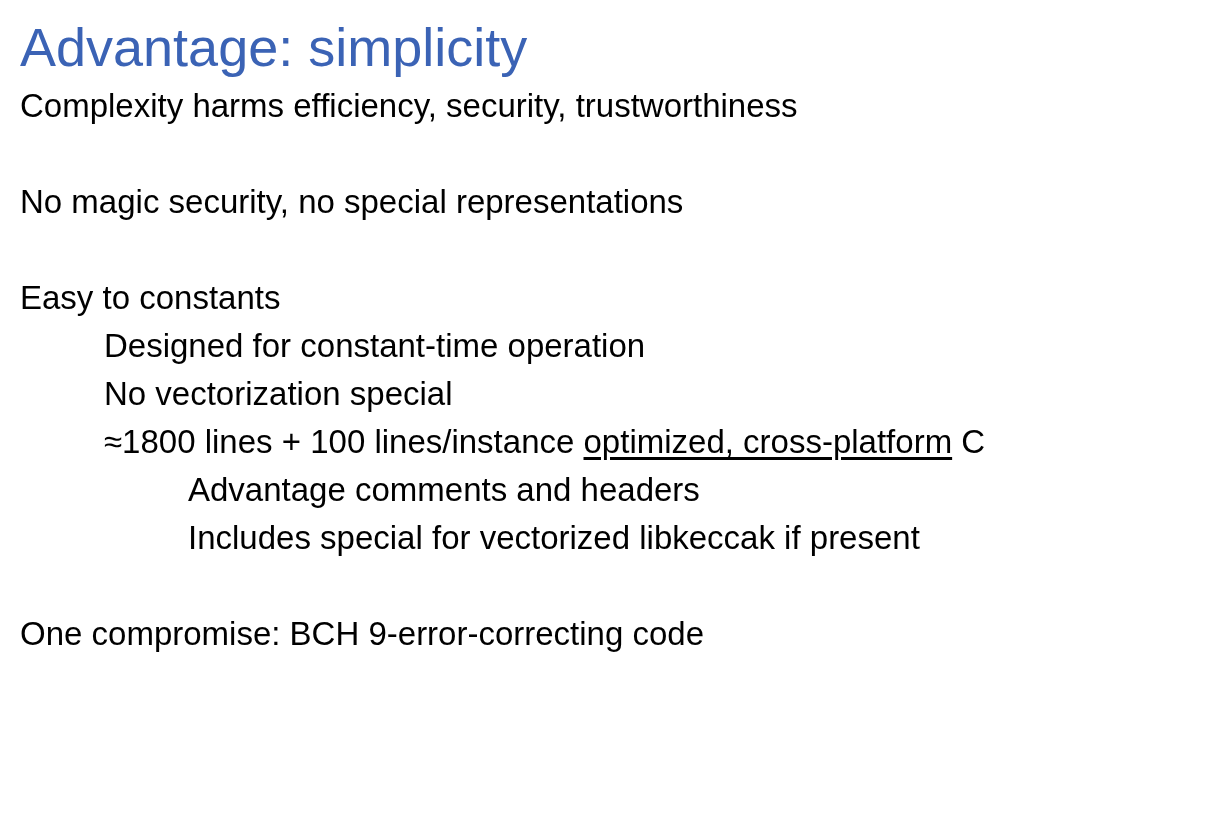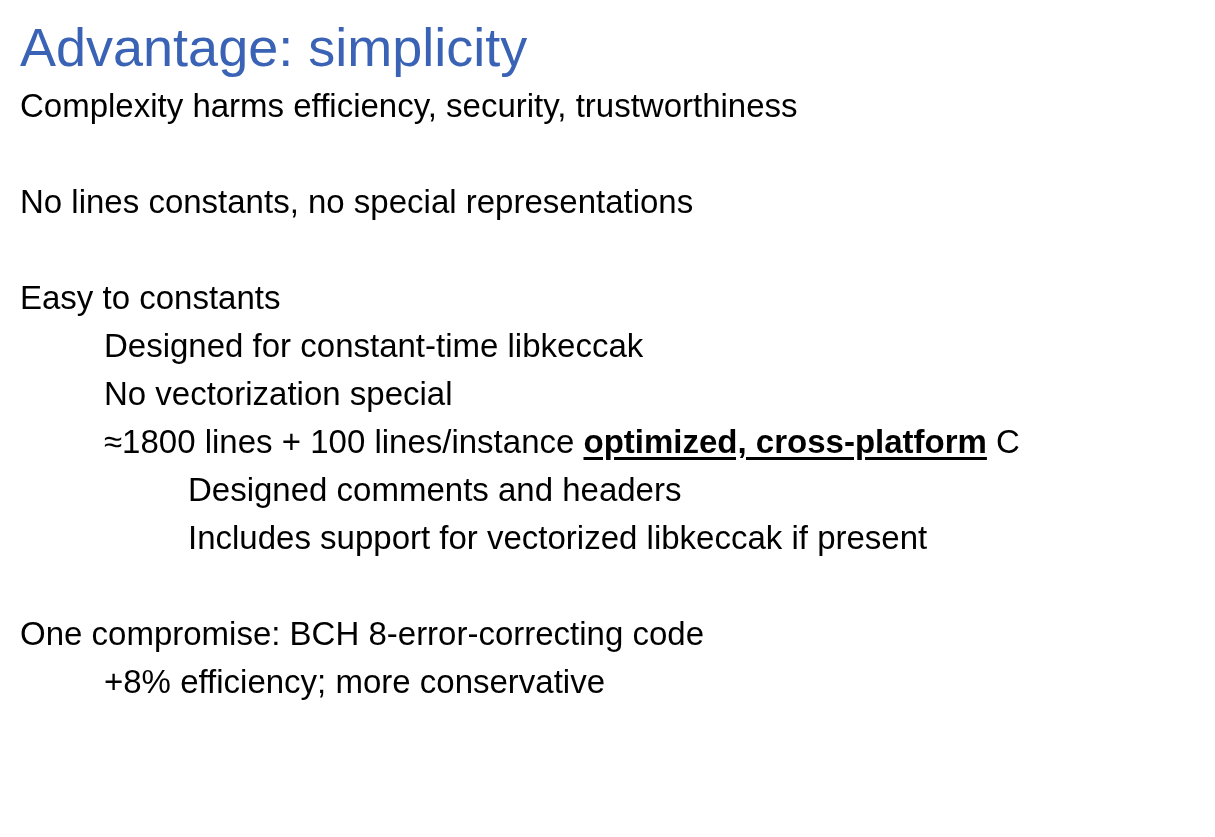--- a/index.html
+++ b/index.html
@@ -43,57 +43,55 @@
   }
   .indent-0 { margin-left: 0px; }
   .indent-1 { margin-left: 84px; }
   .indent-2 { margin-left: 168px; }
   .spacer-line {
     height: 48px;
   }
   .underline {
     text-decoration: underline;
     text-underline-offset: 4px;
-    font-weight: bold;
   }
 </style>
 </head>
 <body>
 
 <div class="slide">
 
   <h1 class="slide-title" style="color: rgb(59, 99, 181);">Advantage: simplicity</h1>
 
   <div class="body-block">
 
     <div class="line indent-0">Complexity harms efficiency, security, trustworthiness</div>
 
     <div class="spacer-line"></div>
 
-    <div class="line indent-0">No lines constants, no special representations</div>
+    <div class="line indent-0">No magic security, no special representations</div>
 
     <div class="spacer-line"></div>
 
     <div class="line indent-0">Easy to constants</div>
 
-    <div class="line indent-1">Designed for constant-time libkeccak</div>
+    <div class="line indent-1">Designed for constant-time operation</div>
 
     <div class="line indent-1">
       <span>No vectorization special</span>
     </div>
 
     <div class="line indent-1">
       <span>≈1800 lines + 100 lines/instance </span><span class="underline">optimized, cross-platform</span><span> C</span>
     </div>
 
-    <div class="line indent-2">Designed comments and headers</div>
+    <div class="line indent-2">Advantage comments and headers</div>
 
-    <div class="line indent-2">Includes support for vectorized libkeccak if present</div>
+    <div class="line indent-2">Includes special for vectorized libkeccak if present</div>
 
     <div class="spacer-line"></div>
 
-    <div class="line indent-0">One compromise: BCH 8-error-correcting code</div>
+    <div class="line indent-0">One compromise: BCH 9-error-correcting code</div>
 
-    <div class="line indent-1">+8% efficiency; more conservative</div>
 
 
   </div>
 </div>
 
 </body></html>

